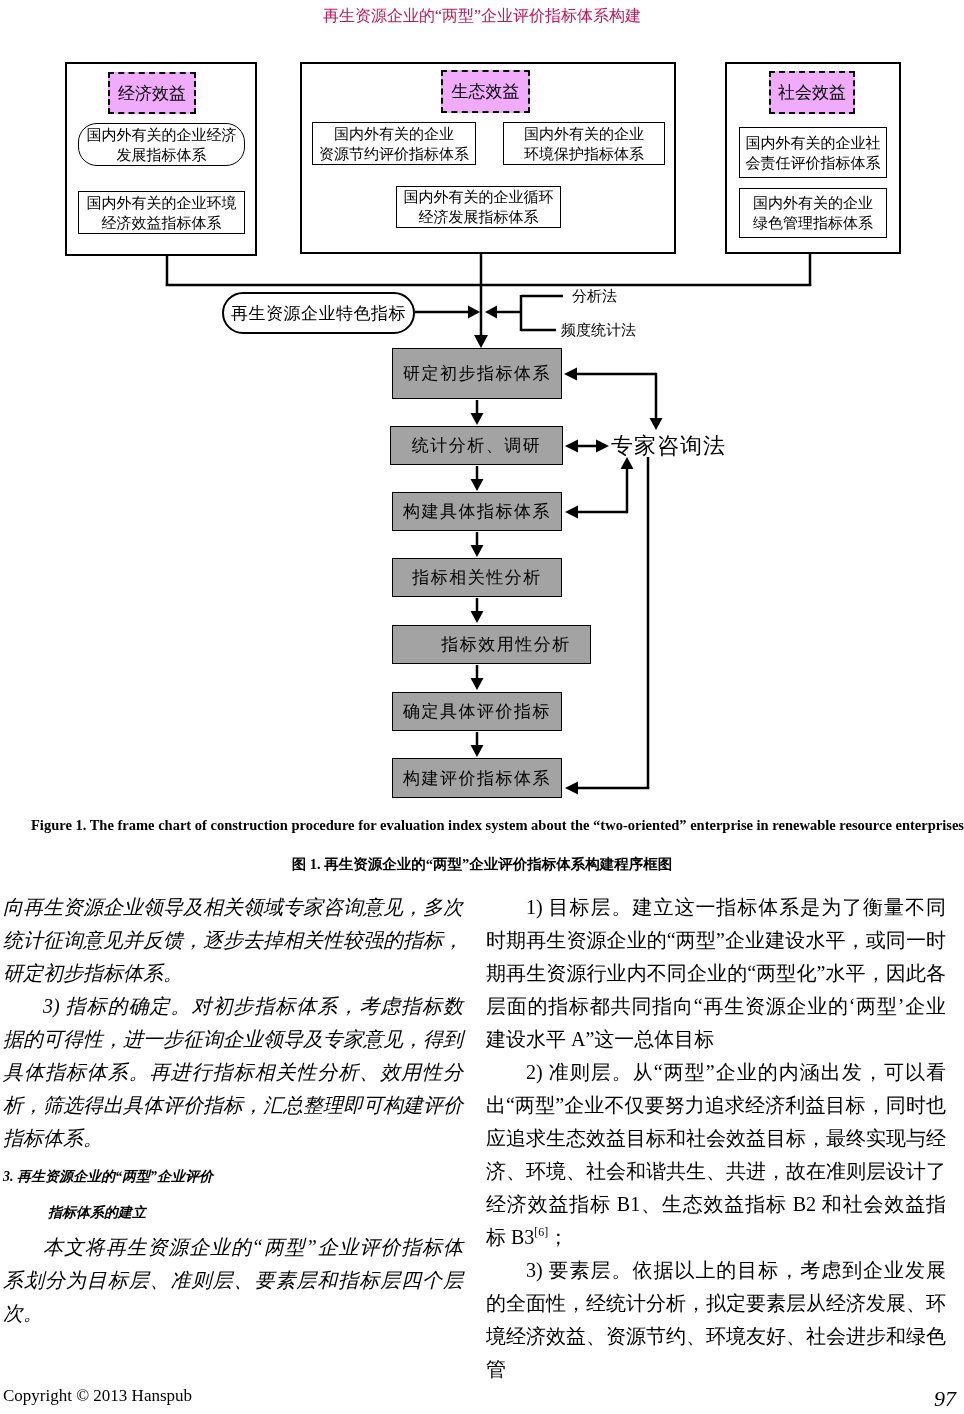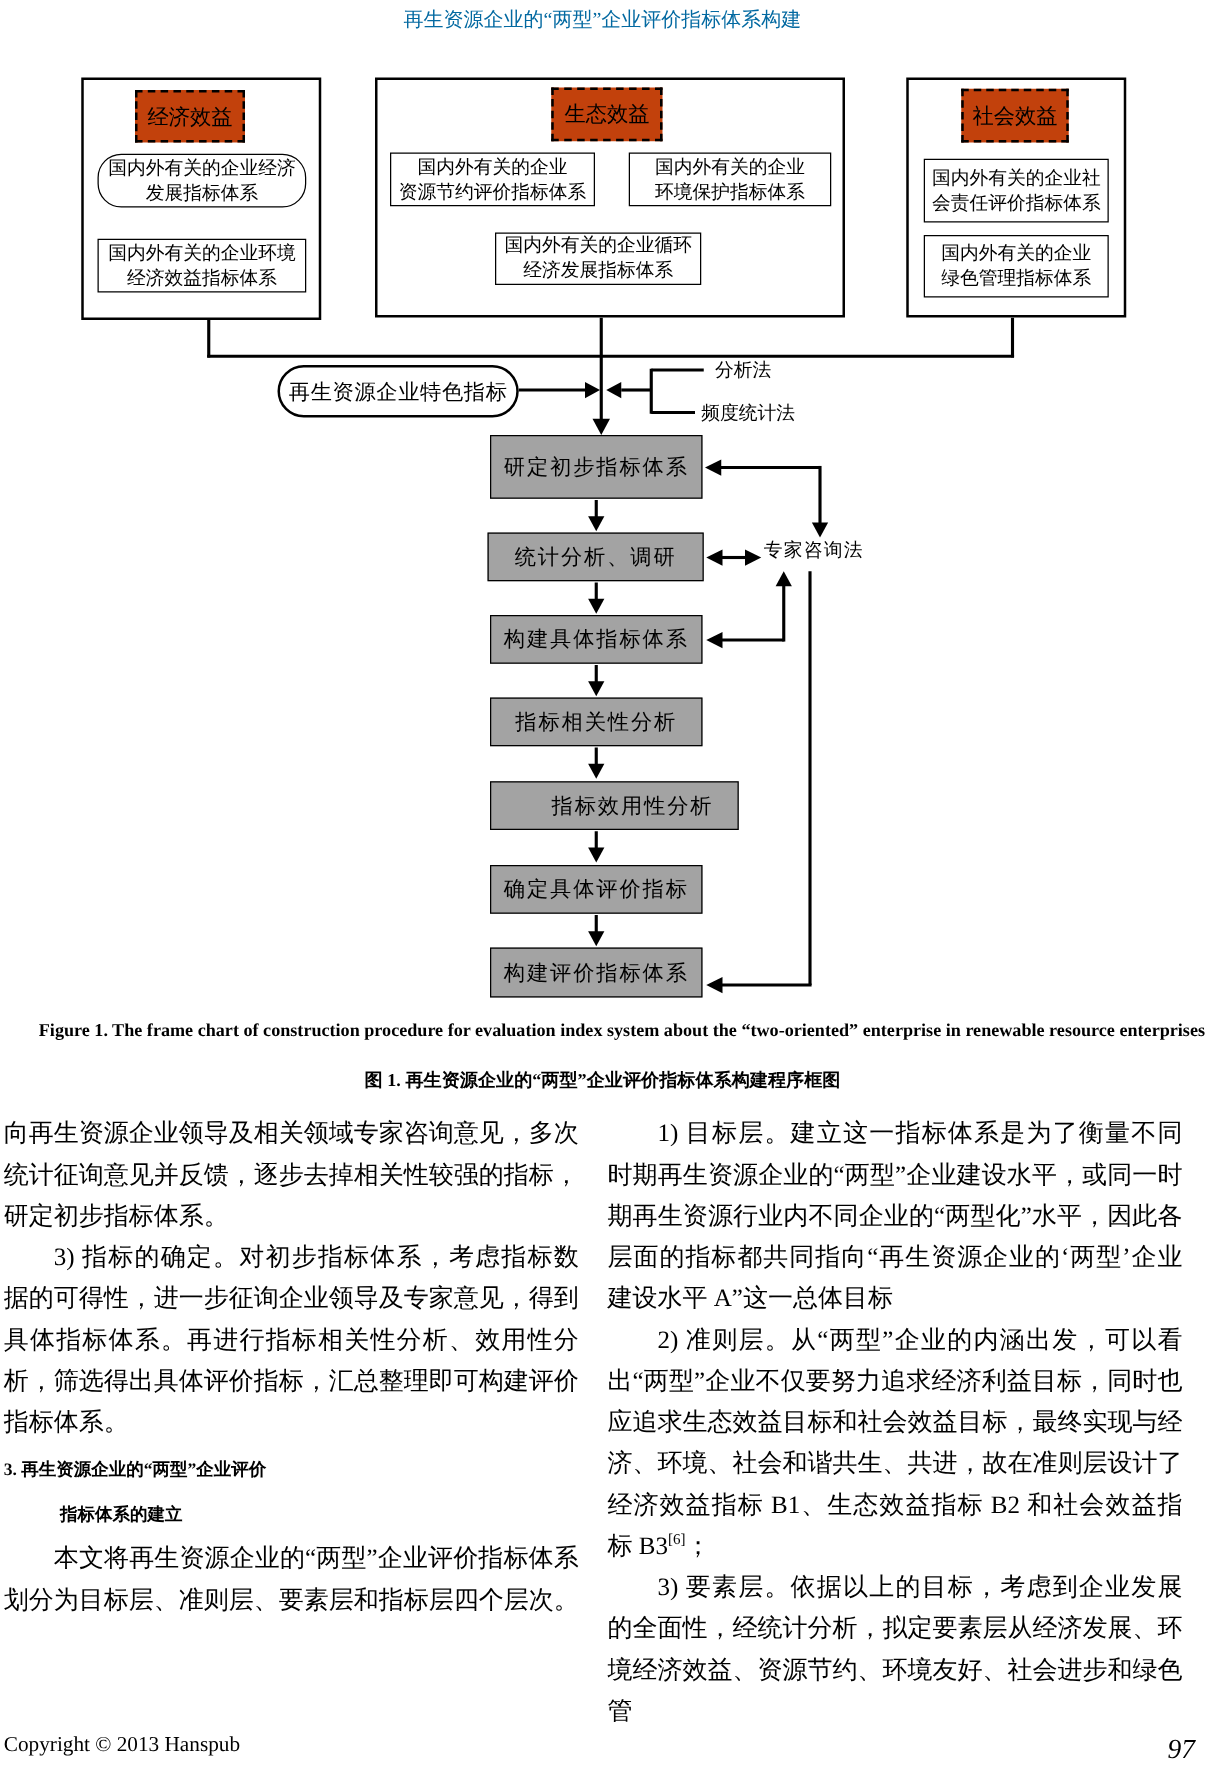--- a/index.html
+++ b/index.html
@@ -1,41 +1,41 @@
 <!DOCTYPE html>
 <html><head>
 <meta charset="utf-8">
 <style>
   html,body{margin:0;padding:0;background:#fff;}
   #page{position:relative;width:964px;height:1414px;background:#fff;color:#000;
         font-family:"Liberation Serif","DejaVu Serif",serif;overflow:hidden;}
-  .hdr{position:absolute;top:6px;left:0;width:964px;text-align:center;font-size:16px;color:#0369a1;}
+  .hdr{position:absolute;top:6px;left:0;width:964px;text-align:center;font-size:16px;color:#be185d;}
   
   .container{position:absolute;border:2.5px solid #000;background:#fff;}
-  .dashedbox{position:absolute;border:2px dashed #000;background:#c2410c;display:flex;
+  .dashedbox{position:absolute;border:2px dashed #000;background:#f0abfc;display:flex;
              align-items:center;justify-content:center;font-size:17px;}
   .subbox{position:absolute;border:1.5px solid #000;background:#fff;display:flex;
           align-items:center;justify-content:center;text-align:center;
           white-space:pre-line;font-size:15px;line-height:20px;}
   .flowbox{position:absolute;border:1.5px solid #000;background:#a3a3a3;display:flex;
            align-items:center;justify-content:center;font-size:17px;letter-spacing:1.5px;}
   .rounded{position:absolute;border:2px solid #000;border-radius:21px;background:#fff;
            display:flex;align-items:center;justify-content:center;font-size:17px;letter-spacing:.5px;}
   .miniLabel{position:absolute;font-size:15px;}
-  .expertLabel{position:absolute;font-size:15px;letter-spacing:1px;}
+  .expertLabel{position:absolute;font-size:22px;letter-spacing:1px;}
   svg.connectors{position:absolute;left:0;top:0;pointer-events:none;}
   
   .cap-en{position:absolute;top:815px;left:0;width:964px;text-align:right;
           font-weight:bold;font-size:14.5px;line-height:20px;}
   .cap-zh{position:absolute;top:855px;left:0;width:964px;text-align:center;
           font-weight:bold;font-size:14.5px;}
   
   .col{position:absolute;top:891px;width:460px;font-size:20px;line-height:33px;
        text-align:justify;text-justify:inter-character;}
-  .col-left{left:3px;}
+  .col-left{left:3px;font-style:italic;}
   .col-right{left:486px;}
   .para{margin:0;}
   .indent{text-indent:2em;}
   .h3{font-weight:bold;font-size:14px;line-height:36px;margin-top:4px;text-align:left;}
   .h3-l2{padding-left:45px;}
   .h31{font-weight:bold;font-size:20px;line-height:30px;margin-top:22px;margin-bottom:14px;text-align:left;}
   sup.ref{font-size:12px;vertical-align:super;line-height:0;}
   .footer-copy{position:absolute;left:3px;top:1386px;font-size:17px;}
   .footer-page{position:absolute;right:8px;top:1386px;font-size:22px;font-style:italic;}
 </style>

